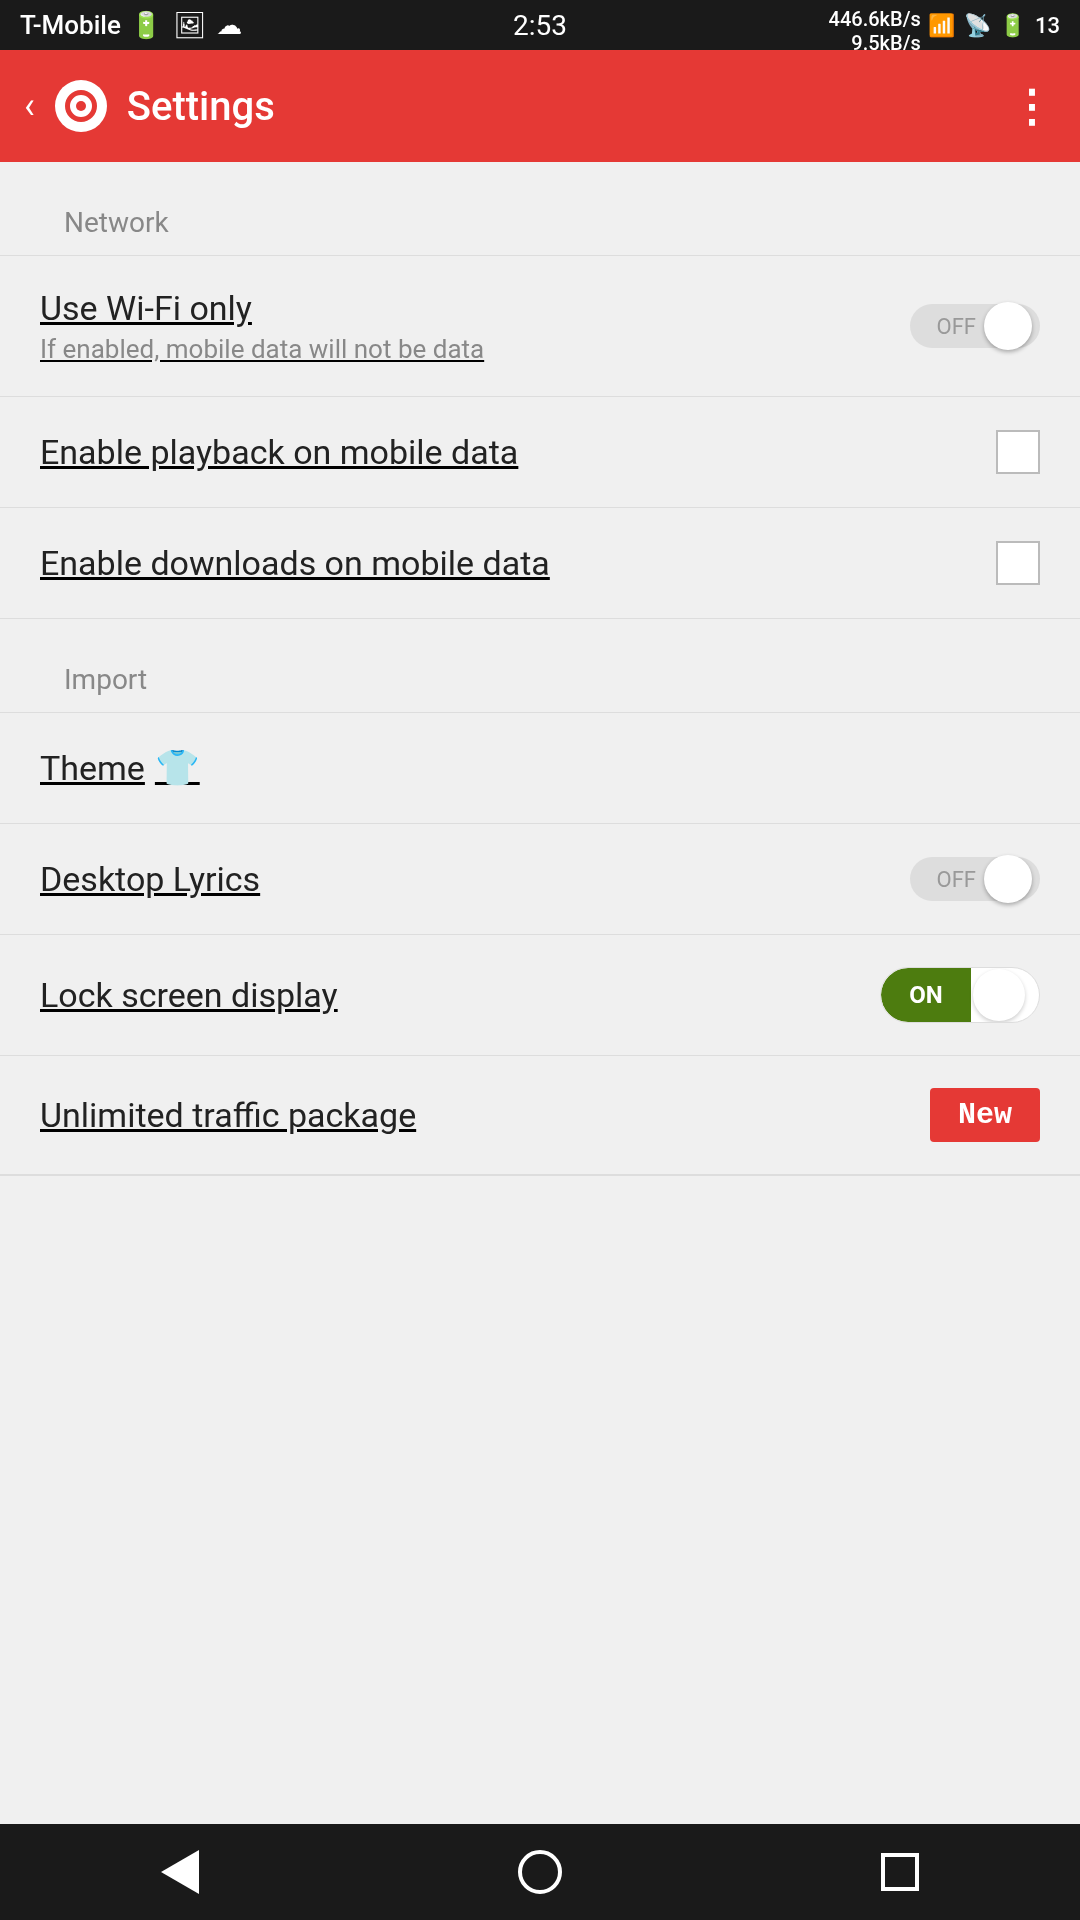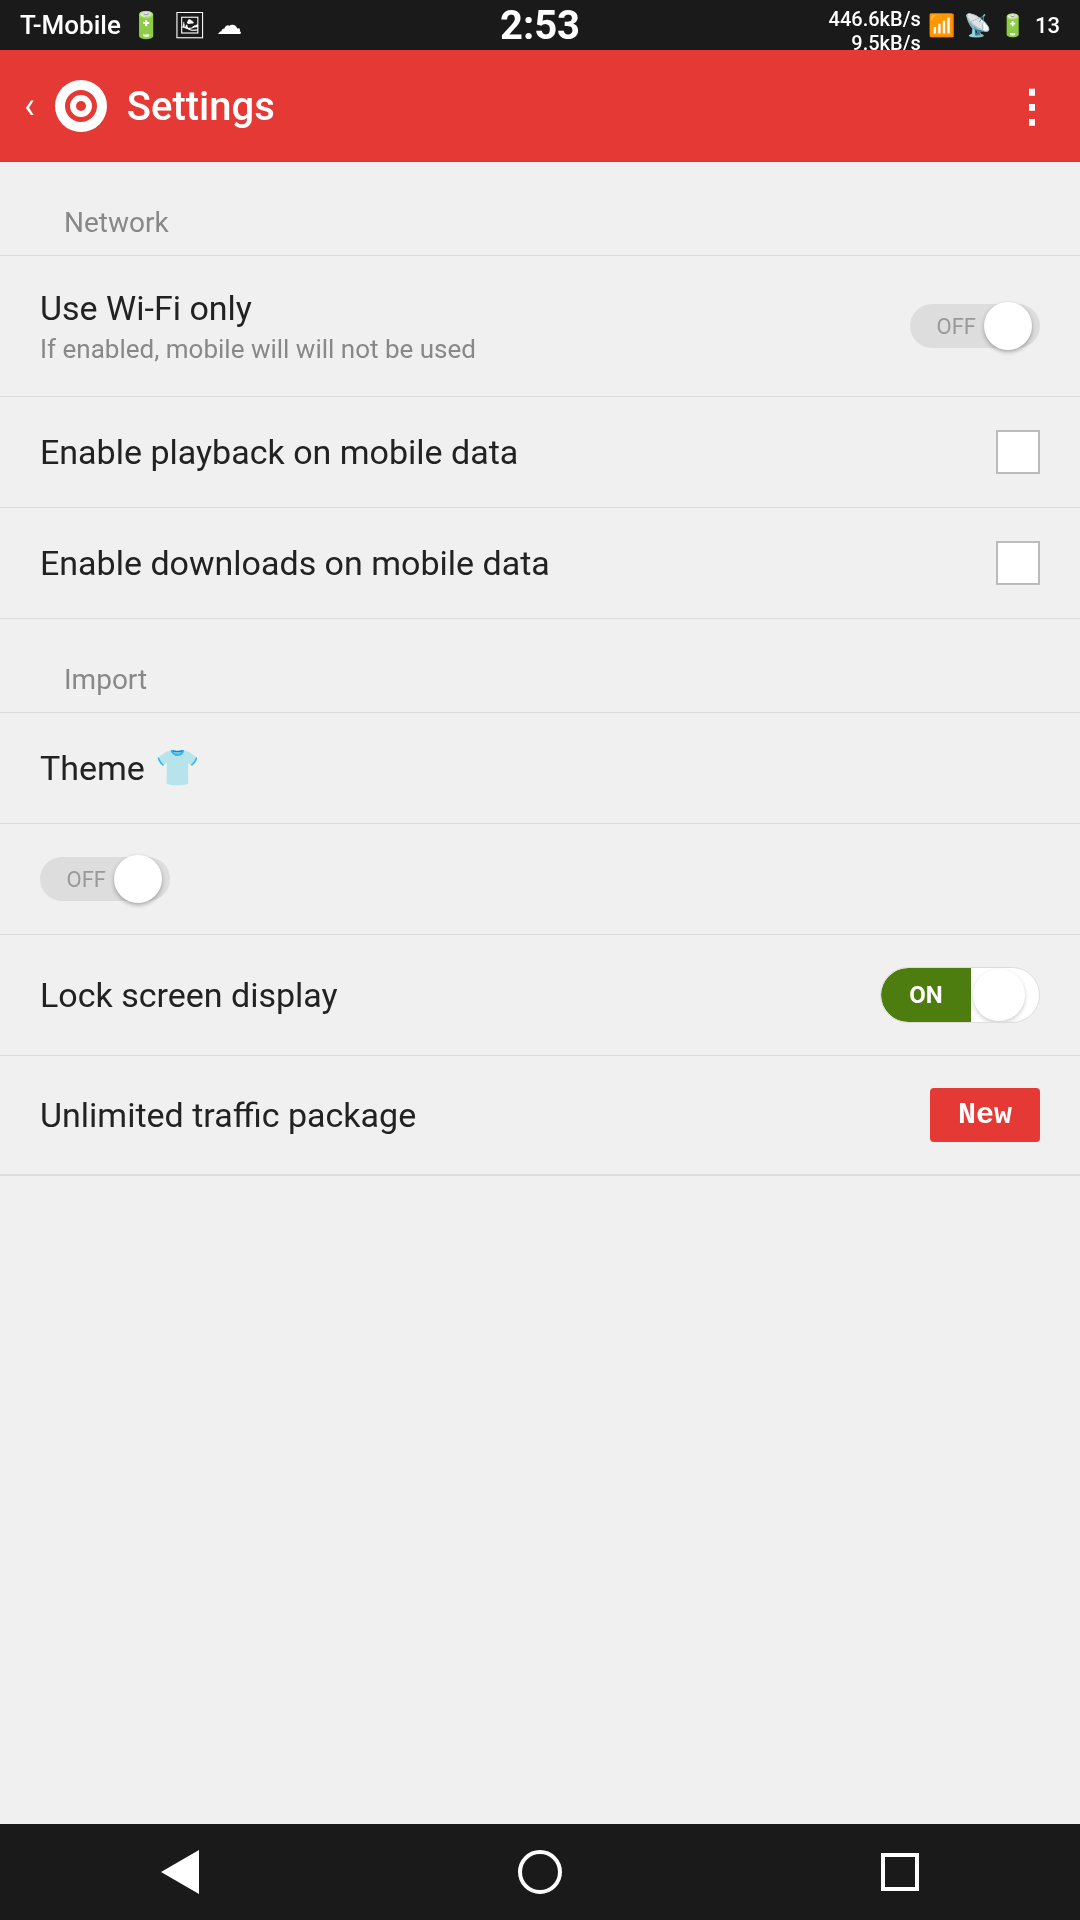--- a/index.html
+++ b/index.html
@@ -24,22 +24,22 @@
       color: white;
       font-size: 26px;
       font-weight: 500;
     }
     .status-left {
       display: flex;
       align-items: center;
       gap: 10px;
     }
     .status-center {
-      font-size: 40px;
-      font-weight: bold;
+      font-size: 28px;
+      font-weight: normal;
       position: absolute;
       left: 50%;
       transform: translateX(-50%);
     }
     .status-right {
       display: flex;
       align-items: center;
       gap: 8px;
       font-size: 22px;
     }
@@ -133,20 +133,21 @@
       background: #f0f0f0;
       padding: 32px 40px;
       display: flex;
       align-items: center;
       justify-content: space-between;
       min-height: 110px;
     }
 
     .settings-item-text {
       flex: 1;
+      text-decoration: underline;
     }
 
     .settings-item-label {
       font-size: 34px;
       color: #222;
       font-weight: 400;
     }
 
     .settings-item-sublabel {
       font-size: 26px;
@@ -308,21 +309,21 @@
 </div>
 
 <div class="content">
 
   <div class="section-header">Network</div>
   <div class="divider"></div>
 
   <div class="settings-item">
     <div class="settings-item-text">
       <div class="settings-item-label">Use Wi-Fi only</div>
-      <div class="settings-item-sublabel">If enabled, mobile will will not be used</div>
+      <div class="settings-item-sublabel">If enabled, mobile data will not be data</div>
     </div>
     <div class="toggle-off">
       <span class="toggle-off-label">OFF</span>
       <div class="toggle-off-thumb"></div>
     </div>
   </div>
   <div class="divider"></div>
 
   <div class="settings-item">
     <div class="settings-item-text">
@@ -346,20 +347,23 @@
   <div class="settings-item">
     <div class="settings-item-text">
       <div class="settings-item-label">
         <span>Theme</span><span class="shirt-emoji">👕</span>
       </div>
     </div>
   </div>
   <div class="divider"></div>
 
   <div class="settings-item">
+    <div class="settings-item-text">
+      <div class="settings-item-label">Desktop Lyrics</div>
+    </div>
     <div class="toggle-off">
       <span class="toggle-off-label">OFF</span>
       <div class="toggle-off-thumb"></div>
     </div>
   </div>
   <div class="divider"></div>
 
   <div class="settings-item">
     <div class="settings-item-text">
       <div class="settings-item-label">Lock screen display</div>

